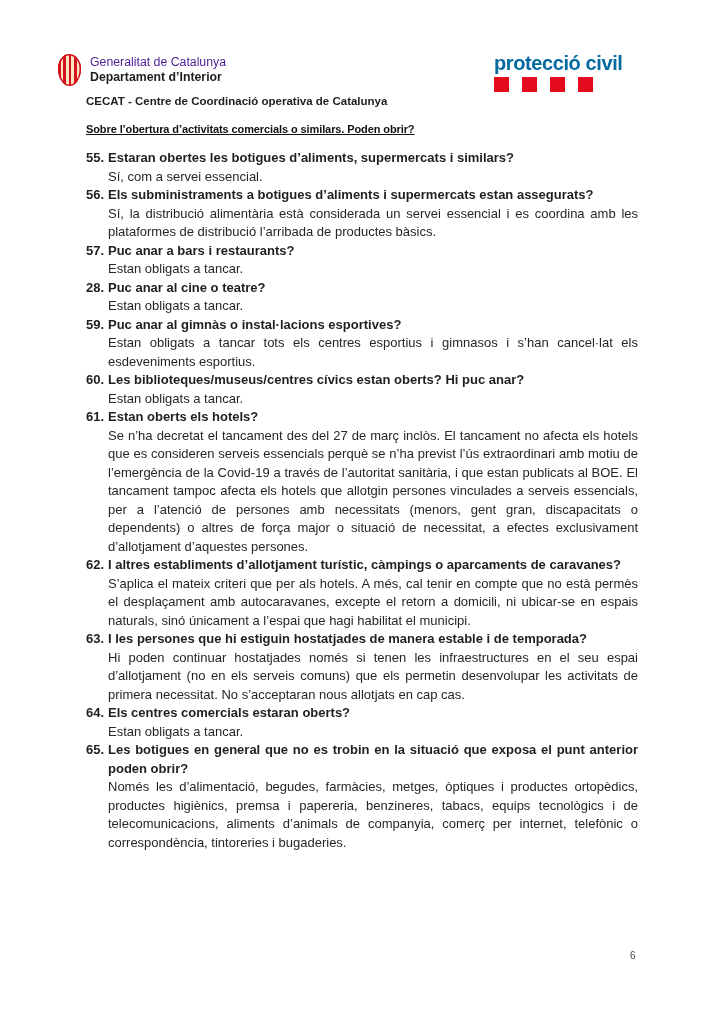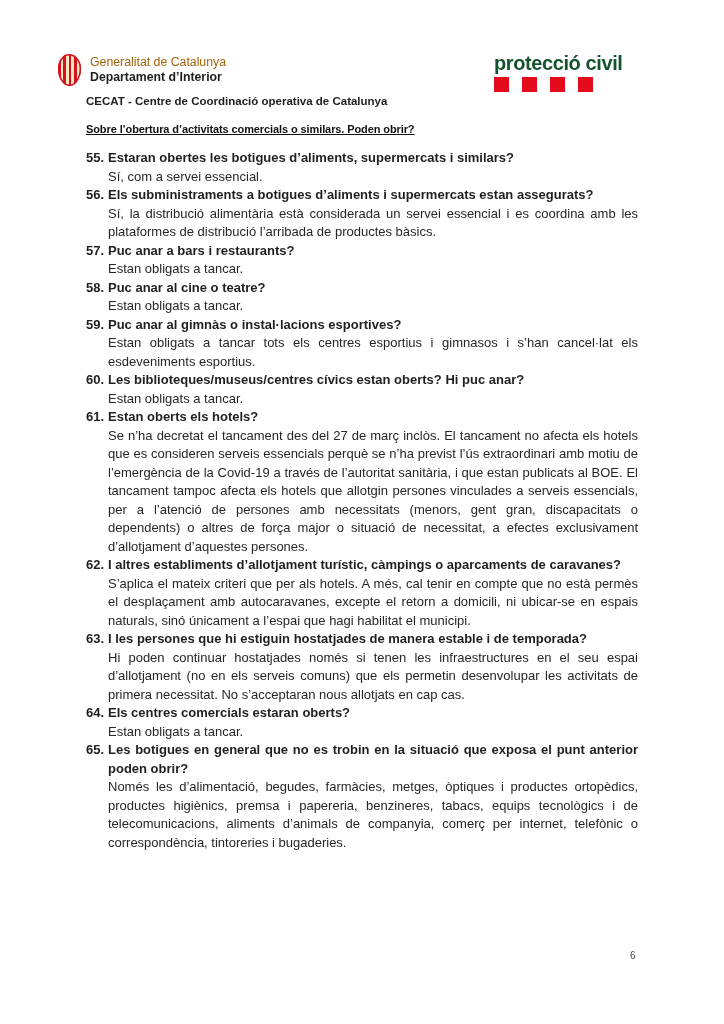--- a/index.html
+++ b/index.html
@@ -22,26 +22,26 @@
     display: flex; align-items: flex-start; gap: 9px;
   }
   .senyera {
     width: 23px; height: 32px; margin-top: 1px;
     border-radius: 48% 52% 50% 50% / 46% 46% 54% 54%;
     background: repeating-linear-gradient(90deg,
       #d5121e 0 2.6px, #fbe6c0 2.6px 5.4px);
     box-shadow: inset 0 0 0 1.5px #d5121e;
   }
   .gencat-text { font-size: 12.3px; line-height: 14.5px; padding-top: 2px; }
-  .gencat-line1 { color: #a16207; }
+  .gencat-line1 { color: #4c1d95; }
   .gencat-line2 { color: #1f1f1f; font-weight: bold; }
 
   .pcivil { position: absolute; left: 494px; top: 52px; }
   .pcivil-text {
-    font-size: 20px; font-weight: bold; color: #14532d;
+    font-size: 20px; font-weight: bold; color: #0369a1;
     letter-spacing: -0.4px; line-height: 22px;
   }
   .pcivil-squares { display: flex; gap: 13px; margin-top: 3px; }
   .pcivil-squares span { width: 15px; height: 15px; background: #e30b1c; display: block; }
 
   .cecat {
     position: absolute; left: 86px; top: 95px;
     font-size: 11.5px; font-weight: bold; color: #1f1f1f;
   }
 
@@ -113,21 +113,21 @@
       <div class="question"><span class="q-num">56.</span><span>Els subministraments a botigues d’aliments i supermercats estan assegurats?</span></div>
       <div class="answer">Sí, la distribució alimentària està considerada un servei essencial i es coordina amb les plataformes de distribució l’arribada de productes bàsics.</div>
     </div>
 
     <div class="qa-item">
       <div class="question"><span class="q-num">57.</span><span>Puc anar a bars i restaurants?</span></div>
       <div class="answer">Estan obligats a tancar.</div>
     </div>
 
     <div class="qa-item">
-      <div class="question"><span class="q-num">58.</span><span>Puc anar al cine o teatre?</span></div>
+      <div class="question"><span class="q-num">28.</span><span>Puc anar al cine o teatre?</span></div>
       <div class="answer">Estan obligats a tancar.</div>
     </div>
 
     <div class="qa-item">
       <div class="question"><span class="q-num">59.</span><span>Puc anar al gimnàs o instal·lacions esportives?</span></div>
       <div class="answer">Estan obligats a tancar tots els centres esportius i gimnasos i s’han cancel·lat els esdeveniments esportius.</div>
     </div>
 
     <div class="qa-item">
       <div class="question"><span class="q-num">60.</span><span>Les biblioteques/museus/centres cívics estan oberts? Hi puc anar?</span></div>

